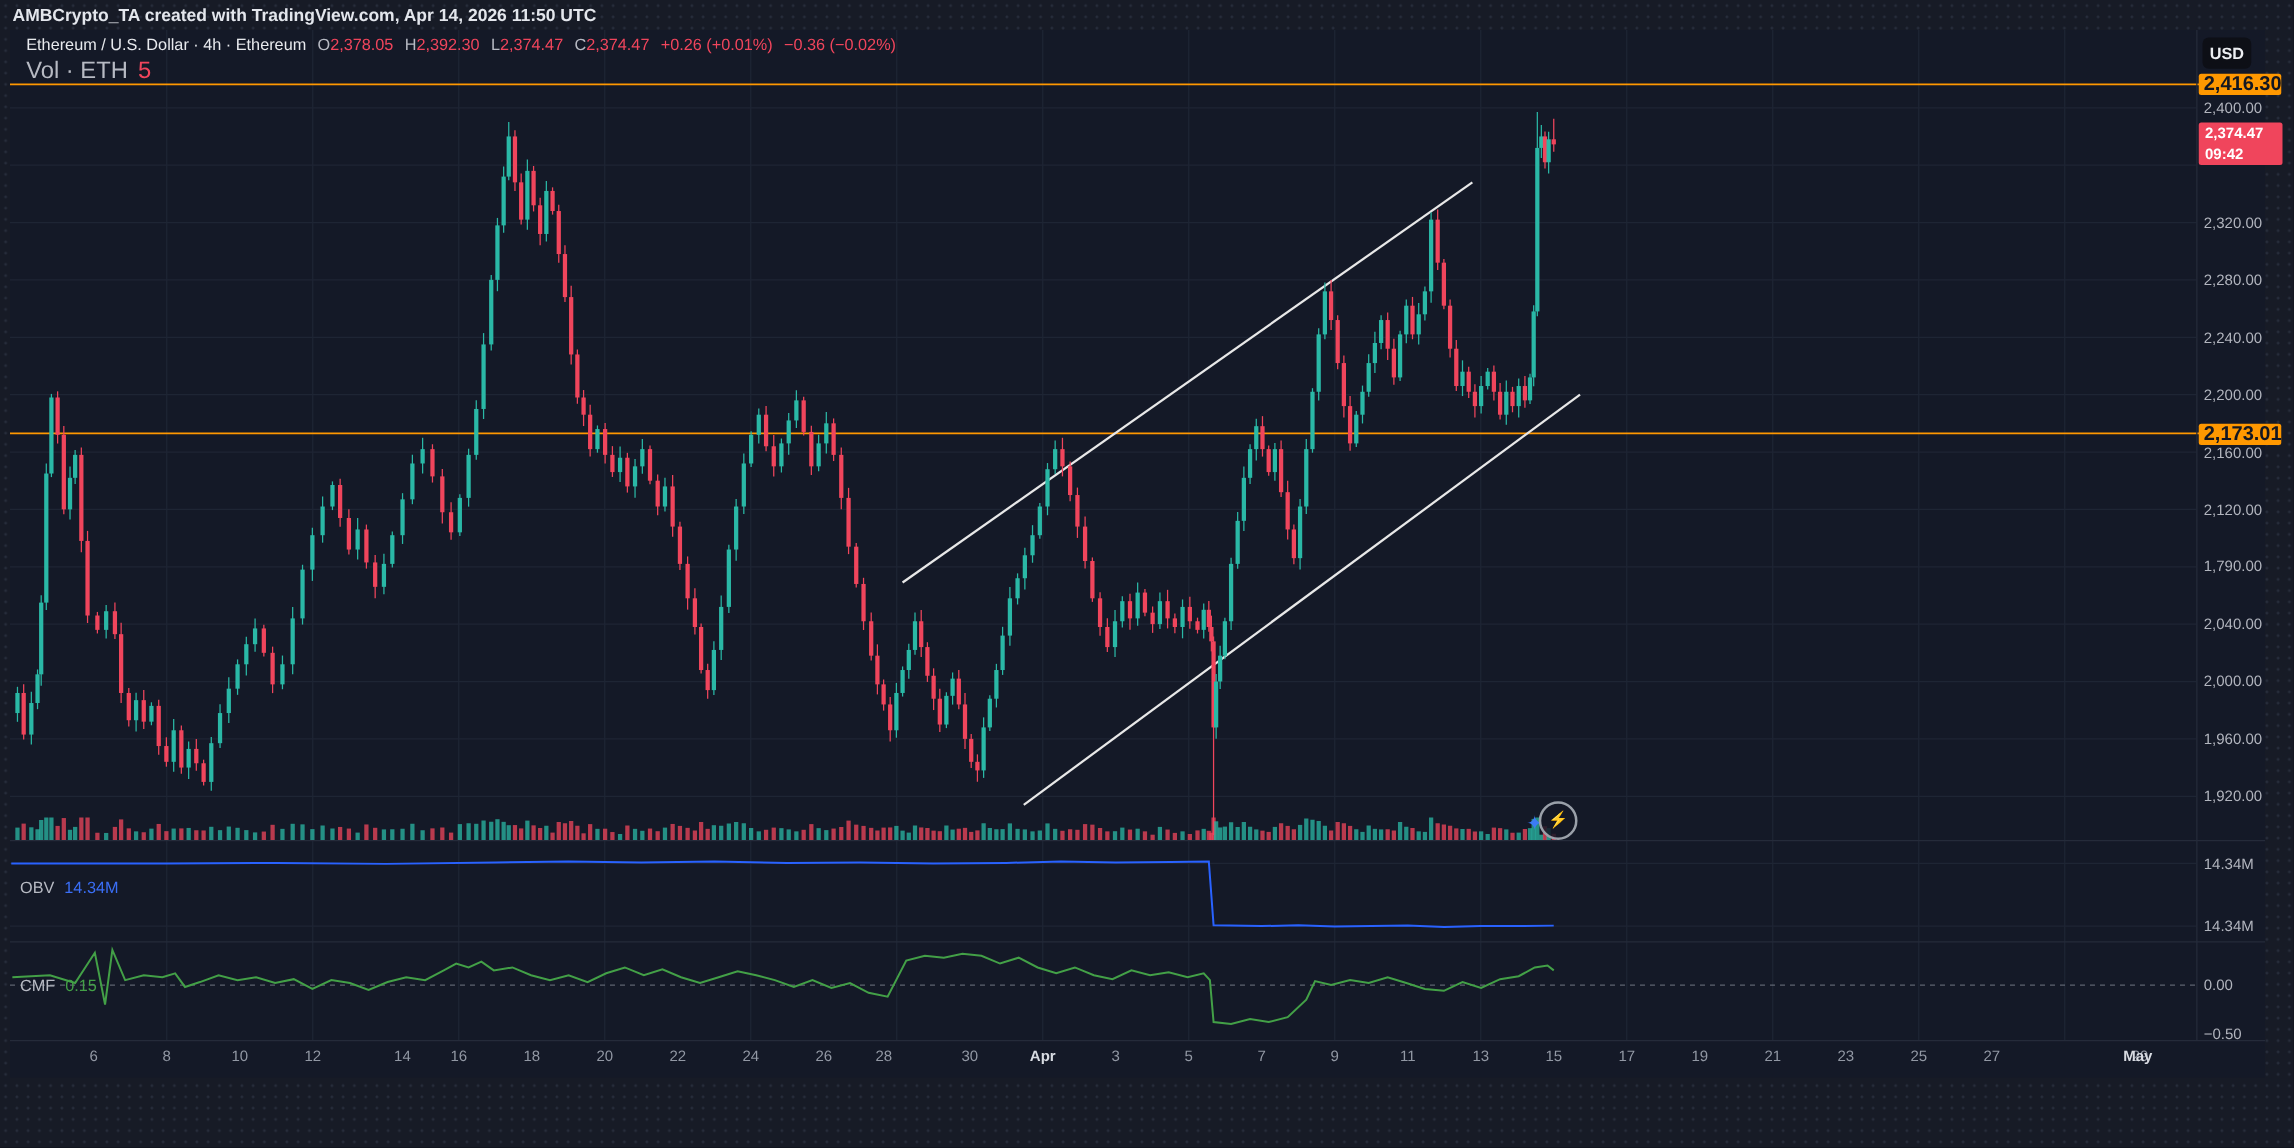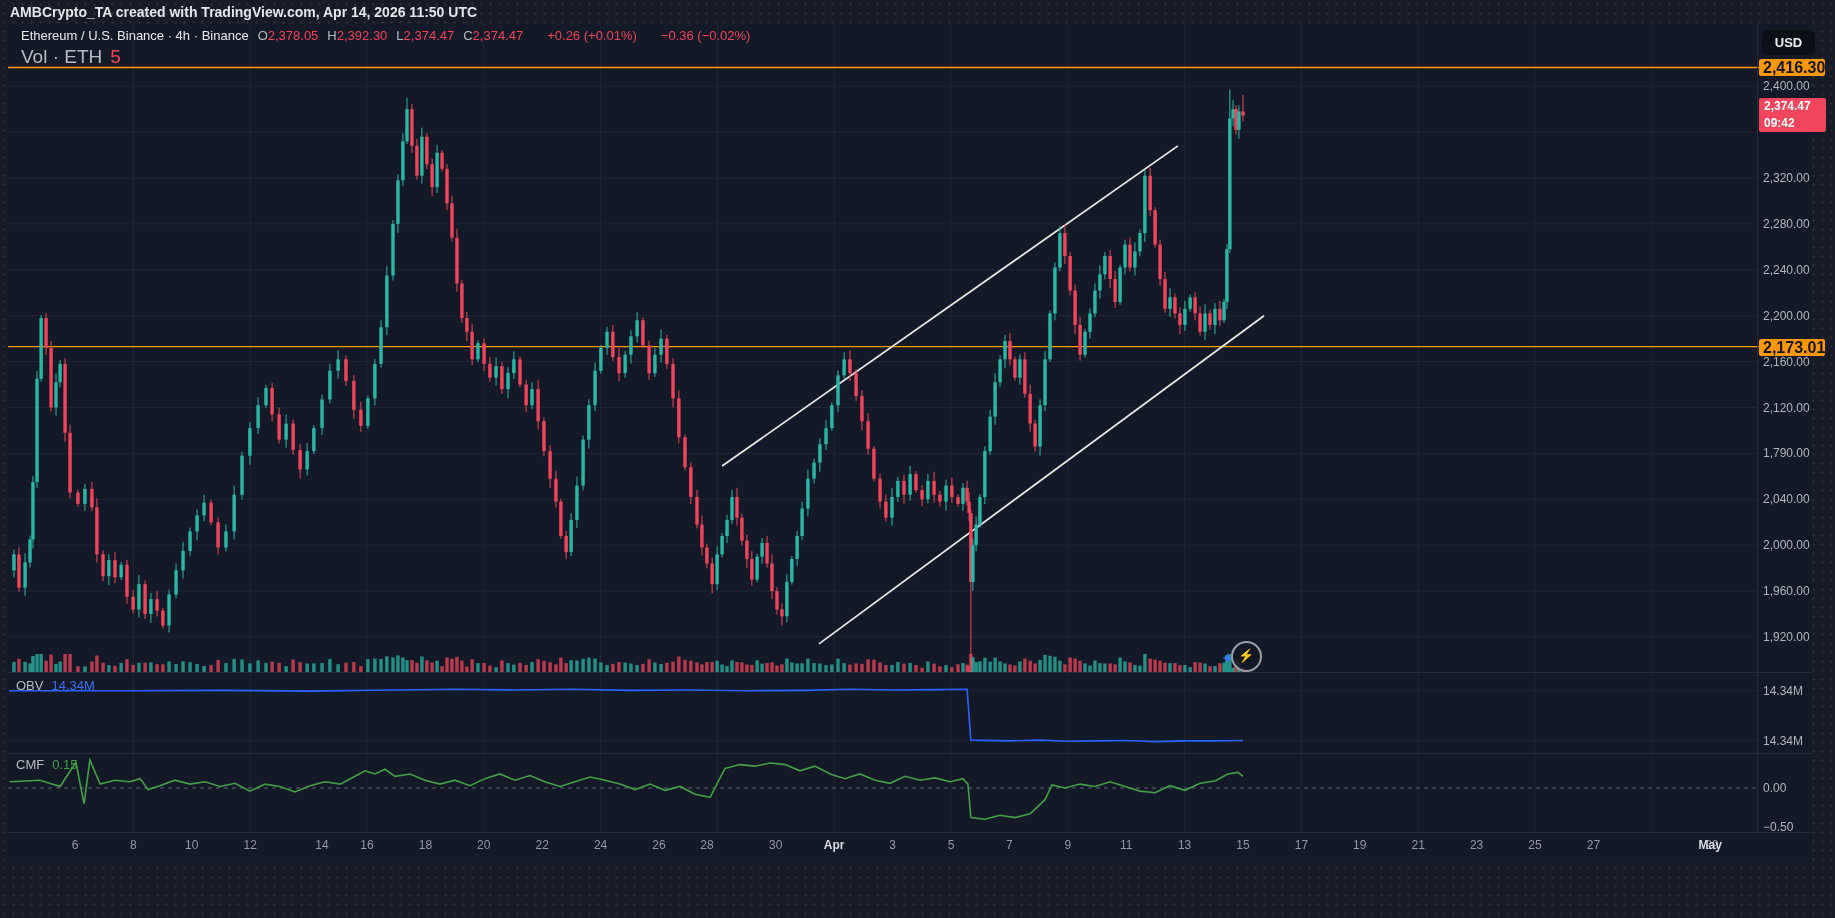--- a/index.html
+++ b/index.html
@@ -11,43 +11,43 @@
   .abs{position:absolute;}
   #chart-surface{left:8px;top:24px;width:1804px;height:838px;background:#141927;}
   #chart-svg{left:0;top:0;}
   
   #topbar{left:0;top:0;width:1835px;height:24px;line-height:24px;padding-left:10px;
           font-size:14px;font-weight:bold;color:#e3e6ec;white-space:nowrap;}
   
   #legend-row1{left:21px;top:28px;font-size:13px;color:#e8eaee;white-space:nowrap;}
   #legend-row1 .ohlc-k{color:#b7bac3;margin-left:9px;}
   #legend-row1 .ohlc-v{color:#f0455c;}
-  #legend-row1 .chg{color:#f0455c;margin-left:24px;}
+  #legend-row1 .chg{color:#f0455c;margin-left:9px;}
   #legend-row2{left:21px;top:46px;font-size:19px;color:#b7bac3;white-space:nowrap;}
   #legend-row2 .vol-v{color:#f0455c;margin-left:8px;}
   
-  .ind-label{font-size:13px;color:#b7bac3;white-space:nowrap;}
+  .ind-label{font-size:13px;color:#b7bac3;white-space:nowrap;margin-top:24px;}
   #obv-label{left:16px;top:678px;}
   #obv-label .val{color:#3a6ef5;margin-left:8px;}
   #cmf-label{left:16px;top:757px;}
   #cmf-label .val{color:#43a047;margin-left:8px;}
   
   .pricelabel{left:1763px;width:70px;height:14px;line-height:14px;font-size:12px;color:#b2b5be;}
   .timelabel{height:14px;line-height:14px;font-size:12px;color:#9298a4;text-align:center;}
   .timelabel.major{color:#d8dbe2;font-weight:bold;}
   .indaxislabel{left:1763px;width:70px;height:14px;line-height:14px;font-size:12px;color:#b2b5be;}
   
   .badge{left:1759px;width:62px;height:17px;line-height:17px;font-size:16px;
          padding-left:4px;border-radius:2px;}
   .badge.orange{background:#ff9800;color:#131722;font-weight:bold;}
   #badge-last{left:1759px;width:62px;height:34px;background:#f0455c;color:#ffffff;
               border-radius:2px;padding-left:5px;font-size:12px;font-weight:bold;}
   #badge-last .line{height:17px;line-height:17px;}
   
-  #usd-button{left:1762px;top:30px;width:53px;height:25px;line-height:25px;text-align:center;
+  #usd-button{left:1762px;top:30px;width:39px;height:25px;line-height:25px;text-align:center;
               background:#0d0f16;color:#eceef2;font-size:13px;font-weight:bold;border-radius:5px;
               cursor:pointer;}
   
   #sparkle-icon{left:1221px;top:649px;font-size:16px;color:#3c7bf6;}
   #lightning-circle{left:1231px;top:641px;width:27px;height:27px;border:2px solid #9aa0a9;
                     border-radius:50%;background:rgba(20,25,39,.85);text-align:center;
                     line-height:26px;font-size:13px;color:#dcdee3;}
   
   #bottombar{left:0;top:862px;width:1835px;height:56px;}
 </style>
@@ -782,21 +782,21 @@
         <line x1="8" y1="672.5" x2="1812" y2="672.5" stroke="#252b3a" stroke-width="1"></line>
         <line x1="8" y1="753.5" x2="1812" y2="753.5" stroke="#252b3a" stroke-width="1"></line>
         <line x1="8" y1="832.5" x2="1812" y2="832.5" stroke="#252b3a" stroke-width="1"></line>
         <line x1="1757.5" y1="24" x2="1757.5" y2="832" stroke="#252b3a" stroke-width="1"></line>
       </g>
     </svg>
 
   <div class="abs" id="topbar">AMBCrypto_TA created with TradingView.com, Apr 14, 2026 11:50 UTC</div>
 
   <div class="abs" id="legend-row1">
-    <span>Ethereum / U.S. Binance · 4h · Binance</span><span class="ohlc-k">O</span><span class="ohlc-v">2,378.05</span><span class="ohlc-k">H</span><span class="ohlc-v">2,392.30</span><span class="ohlc-k">L</span><span class="ohlc-v">2,374.47</span><span class="ohlc-k">C</span><span class="ohlc-v">2,374.47</span><span class="chg">+0.26 (+0.01%)</span><span class="chg">−0.36 (−0.02%)</span>
+    <span>Ethereum / U.S. Dollar · 4h · Ethereum</span><span class="ohlc-k">O</span><span class="ohlc-v">2,378.05</span><span class="ohlc-k">H</span><span class="ohlc-v">2,392.30</span><span class="ohlc-k">L</span><span class="ohlc-v">2,374.47</span><span class="ohlc-k">C</span><span class="ohlc-v">2,374.47</span><span class="chg">+0.26 (+0.01%)</span><span class="chg">−0.36 (−0.02%)</span>
   </div>
 
   <div class="abs" id="legend-row2">
     <span>Vol · ETH</span><span class="vol-v">5</span>
   </div>
 
   <div class="abs" id="usd-button">USD</div>
 
   <div class="abs badge orange" id="badge-hline-top" style="top:59px;">2,416.30</div>
 

